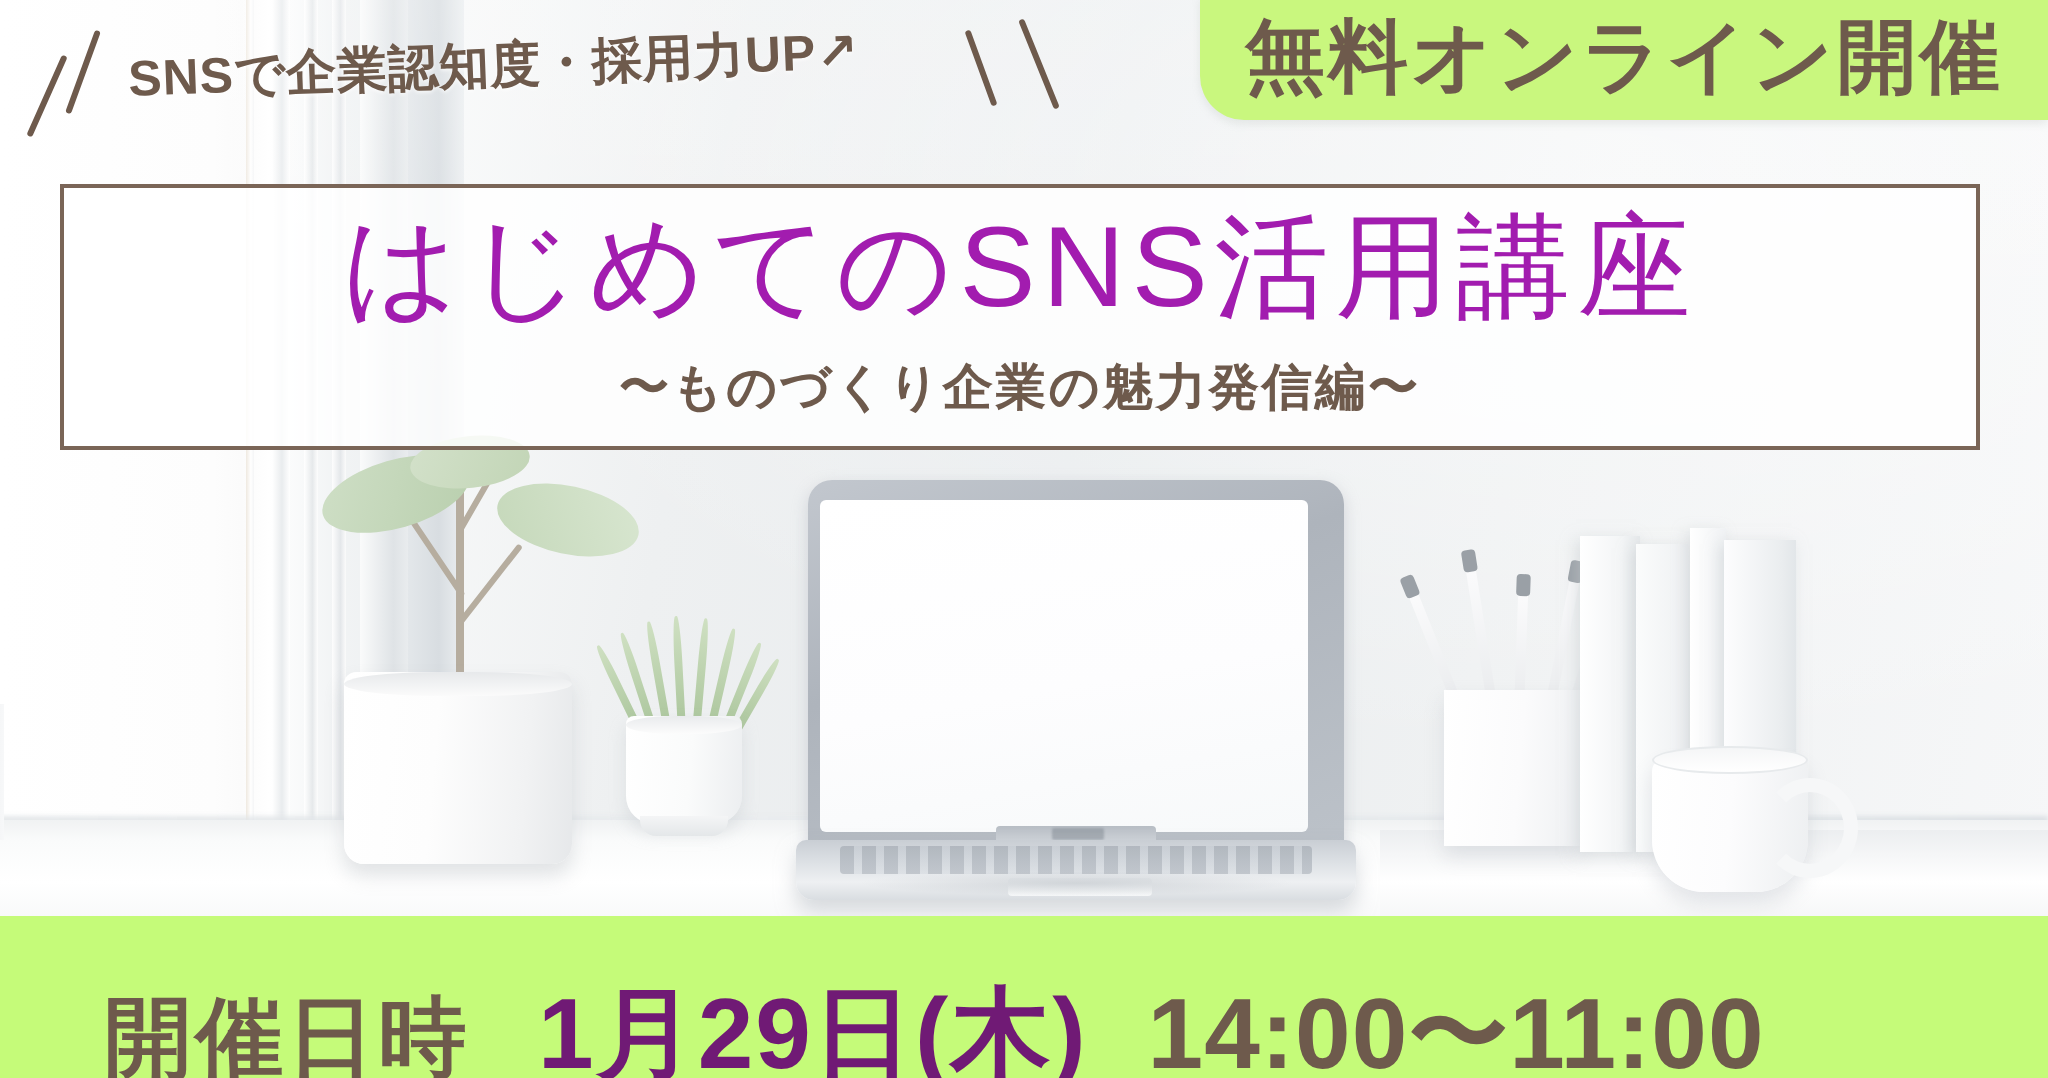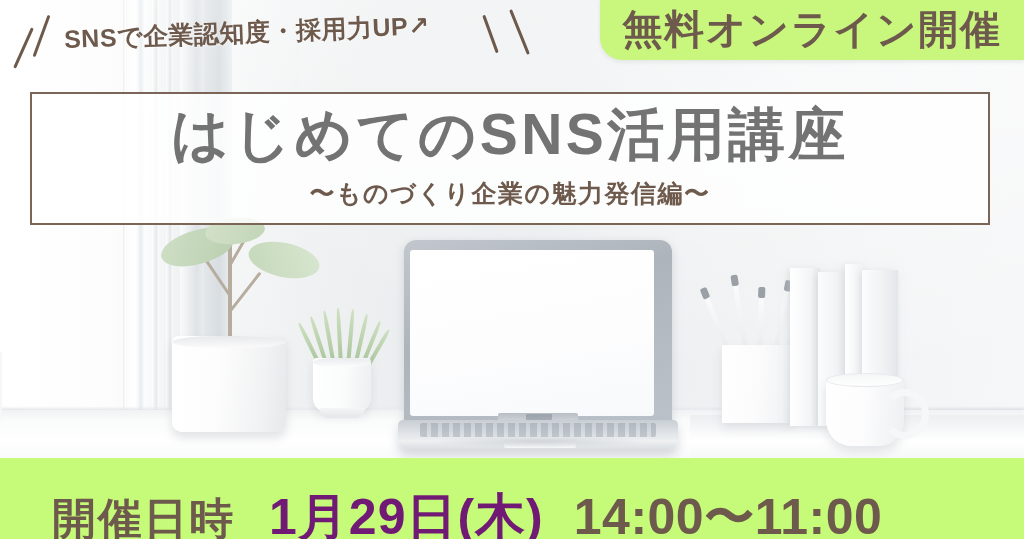--- a/index.html
+++ b/index.html
@@ -199,21 +199,21 @@
 
   
   .title-box{
     position:absolute;left:30px;top:92px;width:960px;height:133px;
     background:rgba(255,255,255,.82);
     border:2px solid #7a6557;
     box-sizing:border-box;
     display:flex;flex-direction:column;align-items:center;justify-content:center;
   }
   .title-main{
-    font-size:57px;font-weight:700;color:#737373;letter-spacing:.06em;
+    font-size:57px;font-weight:400;color:#a21caf;letter-spacing:.06em;
     line-height:1.05;white-space:nowrap;
     margin-top:-2px;
   }
   .title-sub{
     font-size:25px;font-weight:700;color:#6e5a4c;letter-spacing:.06em;
     margin-top:12px;white-space:nowrap;
   }
 
   
   .bottom-bar{

